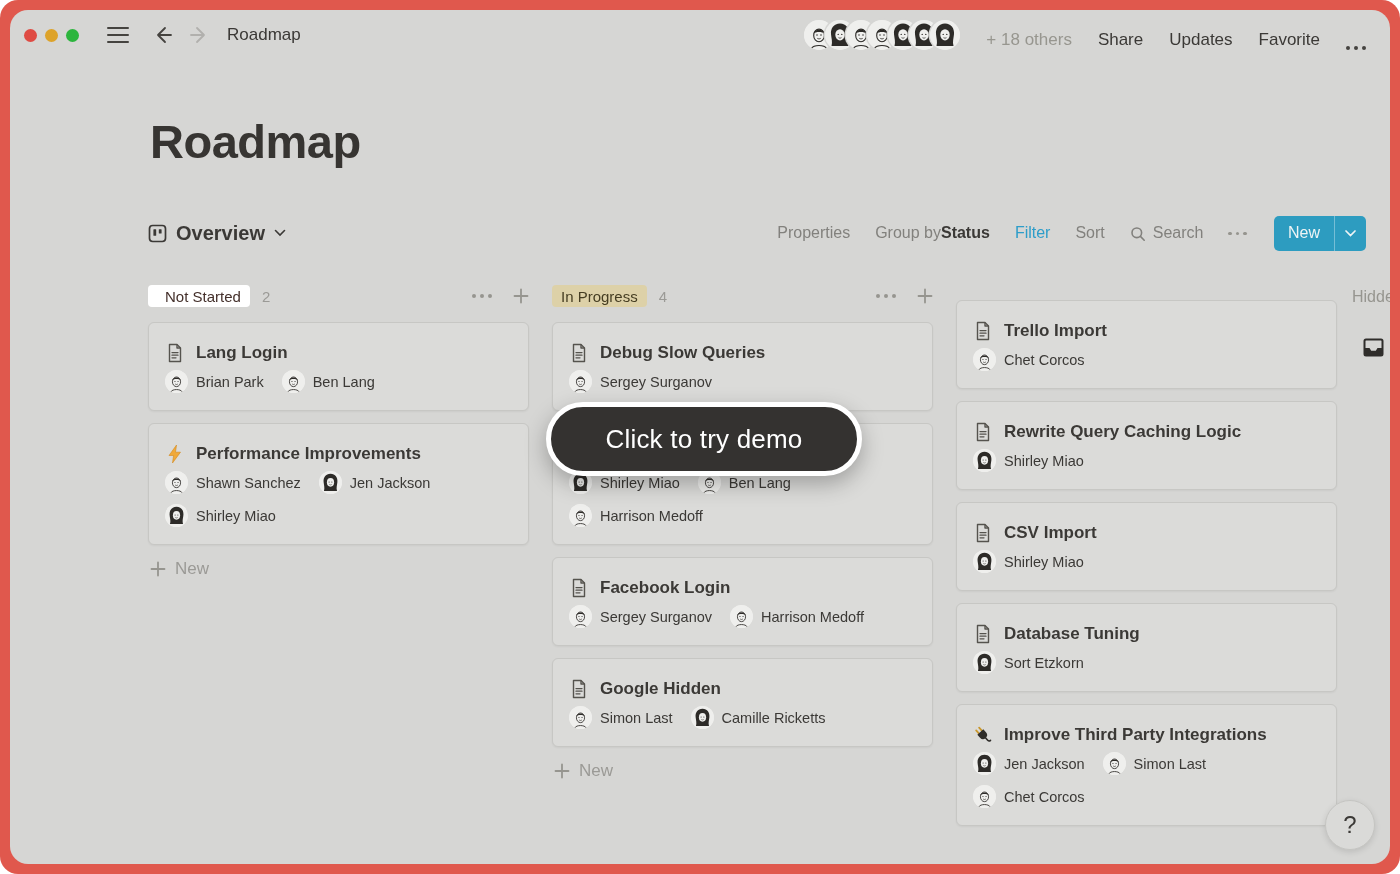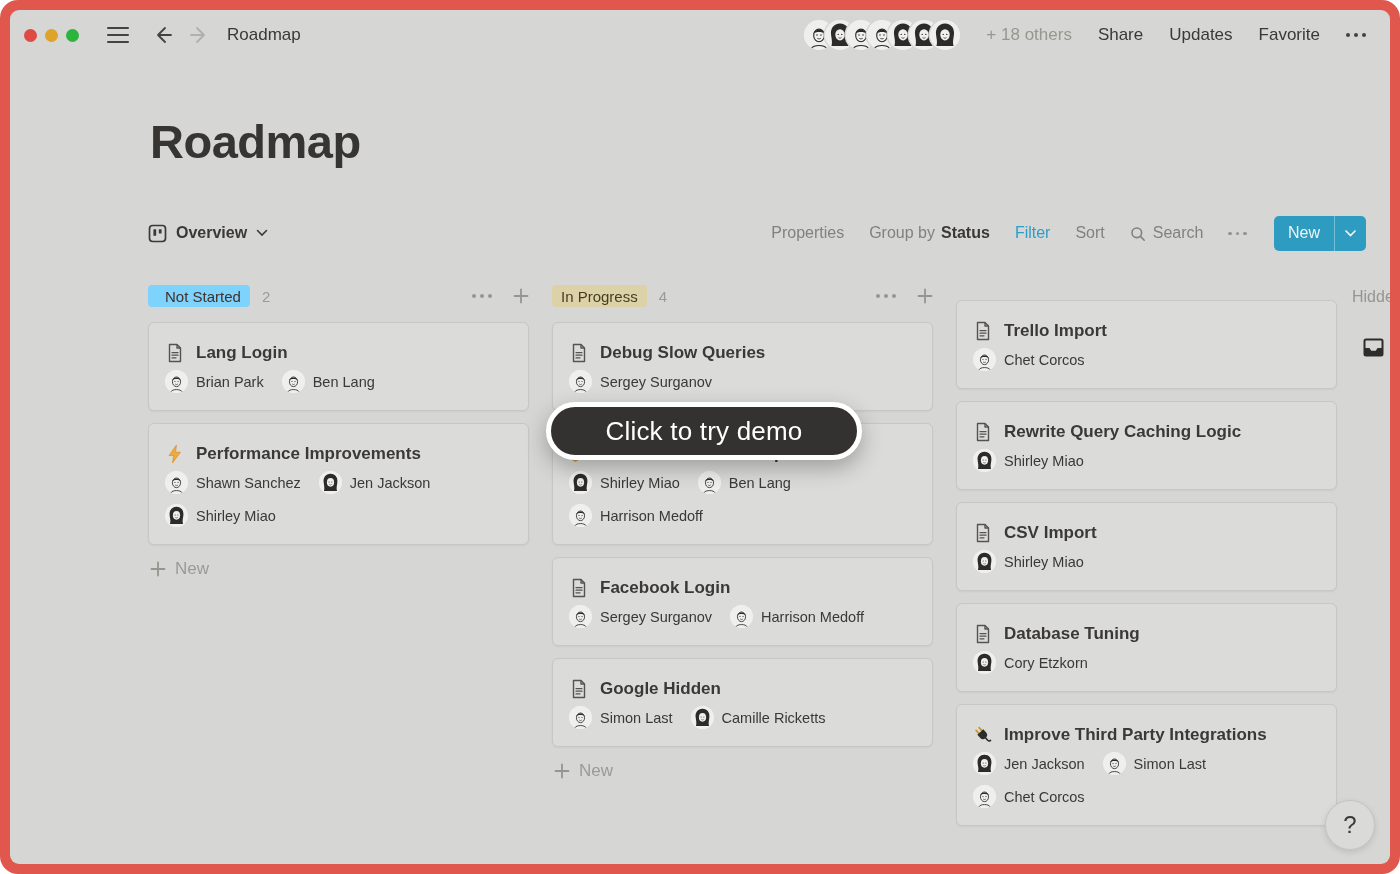--- a/index.html
+++ b/index.html
@@ -6,51 +6,51 @@
   body {
     width: 1400px; height: 874px; background: #ffffff;
     font-family: "Liberation Sans", sans-serif; color: #3b3936;
   }
   .frame {
     position: relative; width: 1400px; height: 874px;
     background: #e0584d; border-radius: 18px; padding: 10px;
   }
   .window {
     position: relative; width: 100%; height: 100%;
-    background: #d6d6d4; border-radius: 9px; overflow: hidden;
+    background: #d6d6d4; border-radius: 18px; overflow: hidden;
   }
   
   .titlebar { display: flex; align-items: center; height: 50px; padding: 0 24px 0 14px; }
   .lights { display: flex; gap: 8px; }
   .light { width: 13px; height: 13px; border-radius: 50%; }
   .hamburger { margin-left: 28px; display: flex; flex-direction: column; gap: 4.5px; cursor: pointer; }
   .hamburger span { width: 22px; height: 2.6px; background: #45433f; border-radius: 2px; }
   .nav { margin-left: 22px; display: flex; gap: 16px; align-items: center; }
   .doc-title { margin-left: 16px; font-size: 17px; color: #3b3936; }
-  .tb-right { margin-left: auto; display: flex; align-items: center; gap: 26px; }
+  .tb-right { margin-left: auto; display: flex; align-items: flex-end; gap: 26px; }
   .avatar-stack { display: flex; }
   .avatar { width: 30px; height: 30px; border-radius: 50%; overflow: hidden; flex: none;
             box-shadow: 0 0 0 1.5px #d6d6d4; background: #efefed; }
   .avatar-stack .avatar { margin-left: -9px; }
   .avatar-stack .avatar:first-child { margin-left: 0; }
   .avatar svg { display: block; width: 100%; height: 100%; }
   .others { color: #97968f; font-size: 17px; }
   .tb-btn { font-size: 17px; color: #3b3936; cursor: pointer; }
   .dots { display: inline-flex; gap: 4px; align-items: center; }
   .dots i { width: 4px; height: 4px; border-radius: 50%; background: #45433f; }
   .dots.gray i { background: #96958f; width: 3.5px; height: 3.5px; }
   
   main { padding-left: 138px; }
   h1 { margin: 54px 0 0 2px; font-size: 47px; line-height: 1.2; font-weight: 700;
        letter-spacing: -0.5px; color: #373532; }
   .view-row { display: flex; align-items: center; margin: 44px 24px 0 0; height: 38px; }
-  .view-left { display: flex; align-items: center; gap: 9px; font-size: 16px; font-weight: 700; cursor: pointer; }
+  .view-left { display: flex; align-items: center; gap: 9px; font-size: 20px; font-weight: 700; cursor: pointer; }
   .toolbar { margin-left: auto; display: flex; align-items: center; gap: 25px; font-size: 16px; color: #82817d; }
   .toolbar .t-item { cursor: pointer; }
-  .groupby { display: flex; gap: 6px; }
+  .groupby { display: flex; }
   .groupby .val { color: #3b3936; font-weight: bold; }
   .filter-item { color: #2d9dc9; }
   .search-item { display: flex; align-items: flex-end; gap: 7px; }
   .new-btn { display: flex; align-items: stretch; height: 35px; background: #2d9cc0; border-radius: 5px;
              color: #eef4f5; font-size: 16px; overflow: hidden; cursor: pointer; margin-left: 2px; }
   .new-main { display: flex; align-items: center; padding: 0 14px; font-weight: 400; }
   .new-divider { width: 1px; background: rgba(255,255,255,.35); }
   .new-caret { display: flex; align-items: center; padding: 0 10px; }
   
   .board { display: flex; gap: 23px; margin-top: 30px; }
@@ -69,21 +69,21 @@
   .assignee { display: flex; align-items: center; gap: 8px; font-size: 14.5px; color: #3b3936; }
   .assignee .avatar { width: 23px; height: 23px; box-shadow: none; }
   .col-new { display: flex; align-items: center; gap: 9px; color: #9b9a96; font-size: 17px;
              margin-top: 14px; padding-left: 2px; cursor: pointer; }
   
   .hidden-col { position: absolute; left: 1342px; top: 278px; white-space: nowrap; }
   .hidden-label { color: #96958f; font-size: 16px; cursor: pointer; }
   .hidden-item { display: flex; align-items: center; gap: 9px; margin: 30px 0 0 10px;
                  font-size: 17px; font-weight: 600; color: #35332f; cursor: pointer; }
   
-  .demo-pill { position: absolute; left: 536px; top: 392px; width: 316px; height: 58px;
+  .demo-pill { position: absolute; left: 536px; top: 392px; width: 316px; height: 74px;
                background: #343230; border: 5px solid #ffffff; border-radius: 40px;
                display: flex; align-items: center; justify-content: center;
                color: #ffffff; font-size: 26px; letter-spacing: .2px;
                box-shadow: 0 8px 22px rgba(0,0,0,.28); z-index: 20; cursor: pointer; }
   .help-btn { position: absolute; left: 1315px; top: 790px; width: 50px; height: 50px;
               border-radius: 50%; background: #dadad8; border: 1px solid #c5c5c2;
               display: flex; align-items: center; justify-content: center;
               font-size: 24px; color: #3b3936; box-shadow: 0 2px 6px rgba(0,0,0,.12);
               z-index: 15; cursor: pointer; }
 </style>
@@ -250,21 +250,21 @@
                   <path d="M1 1 L5.5 5.5 L10 1" stroke="#eef4f5" stroke-width="1.7" fill="none" stroke-linecap="round"></path>
                 </svg>
             </span>
           </span>
         </div>
       </div>
 
       <div class="board" id="board">
           <div class="column">
             <div class="col-header">
-              <span class="badge" style="background: #7dd3fc; color: rgb(68, 48, 43); padding-left: 17px;">Not Started</span>
+              <span class="badge" style="background: #ffffff; color: rgb(68, 48, 43); padding-left: 17px;">Not Started</span>
               <span class="count">2</span>
               <span class="col-icons">
                 <span style="display: flex;">
                   <svg width="22" height="6" viewBox="0 0 22 6">
                     <circle cx="3" cy="3" r="2" fill="#96958f"></circle>
                     <circle cx="11" cy="3" r="2" fill="#96958f"></circle>
                     <circle cx="19" cy="3" r="2" fill="#96958f"></circle>
                   </svg>
                 </span>
                 <span style="display: flex;">
@@ -671,21 +671,21 @@
                   <span class="avatar">
                     <svg viewBox="0 0 30 30">
                       <circle cx="15" cy="15" r="15" fill="#efefed"></circle>
                       <path d="M15 3.6c-6.4 0-9.5 5.2-9 10.6.4 4.2 1.7 7.4.5 11.8h17c-1.2-4.4.1-7.6.5-11.8.5-5.4-2.6-10.6-9-10.6z" fill="#2d2b28"></path>
                       <ellipse cx="15" cy="14.8" rx="4.7" ry="5.6" fill="#efefed"></ellipse>
                       <circle cx="13.2" cy="14.4" r=".7" fill="#2d2b28"></circle>
                       <circle cx="16.8" cy="14.4" r=".7" fill="#2d2b28"></circle>
                       <path d="M13.8 17.9q1.2.9 2.4 0" stroke="#2d2b28" stroke-width=".7" fill="none" stroke-linecap="round"></path>
                     </svg>
                   </span>
-                  <span>Cory Etzkorn</span>
+                  <span>Sort Etzkorn</span>
                 </span>
               </div>
             </div>
             <div class="card">
               <div class="card-title">
                 <span class="c-icon">
                   <svg width="20" height="20" viewBox="0 0 20 20">
                     <g transform="rotate(-42 10 10)">
                       <path d="M8 2 v4 M12 2 v4" stroke="#c9972c" stroke-width="1.8" stroke-linecap="round"></path>
                       <path d="M6 6 h8 v4 a4 4 0 0 1 -4 4 a4 4 0 0 1 -4 -4 z" fill="#2f2d2a"></path>

